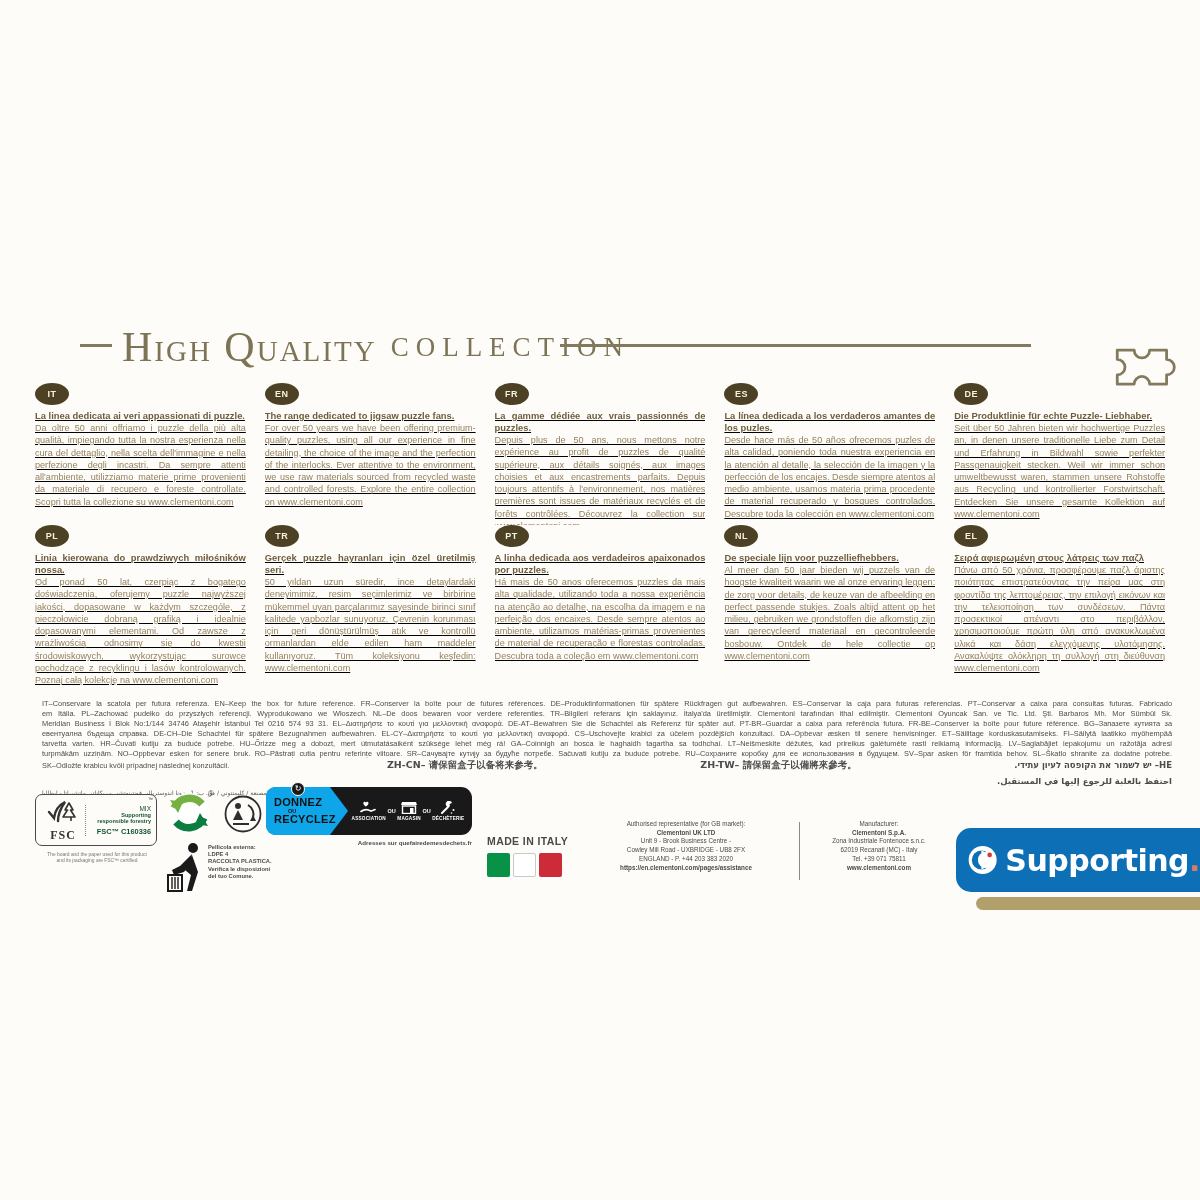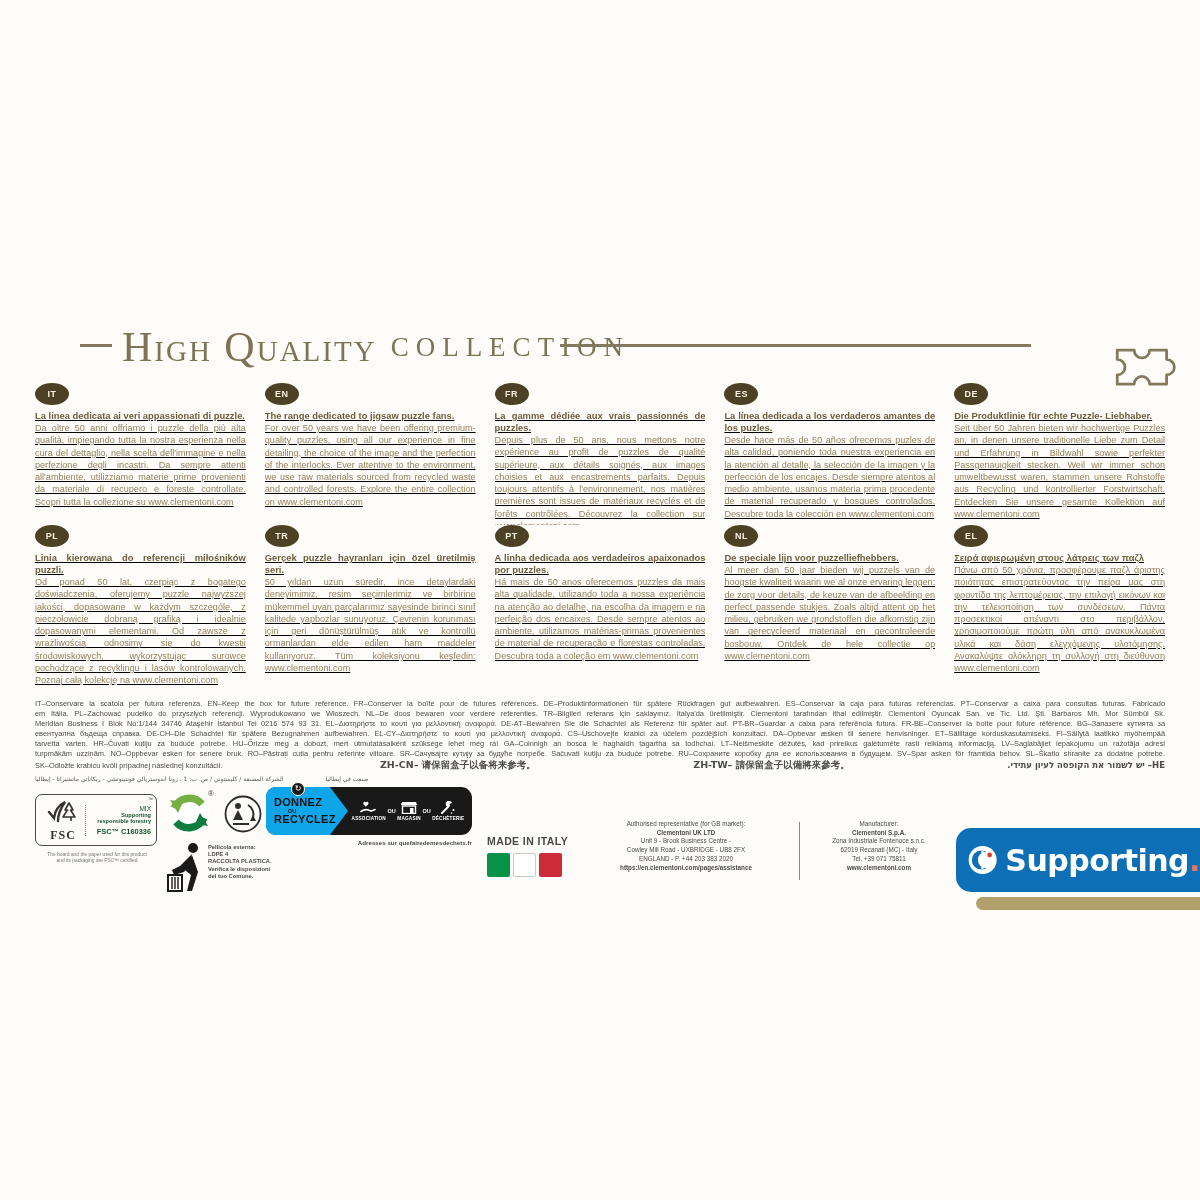--- a/index.html
+++ b/index.html
@@ -21,21 +21,21 @@
                display:grid; grid-template-columns:repeat(5, 1fr); grid-template-rows:142px 160px;
                column-gap:19px; }
   .lang-col { overflow:hidden;text-decoration:underline; }
   .lang-badge { display:inline-block; min-width:34px; height:22px; padding:0 7px; border-radius:50%;
                 background:#4c4124; color:#f6f0dd; font-size:9px; font-weight:bold; letter-spacing:.5px;
                 text-align:center; line-height:22px; margin-bottom:5px; }
   .lang-heading { font-size:9.4px; font-weight:bold; color:#6e5d3c; line-height:12px; text-align:justify; }
   .lang-body { font-size:9.1px; color:#94815f; line-height:12.3px; text-align:justify; }
 
   
-  .fine-print { position:absolute; top:699px; left:35px; width:1130px; color:#4c4c4c; }
+  .fine-print { position:absolute; top:699px; left:42px; width:1130px; color:#4c4c4c; }
   .fp-line { font-size:7.4px; line-height:9.9px; text-align:justify; text-align-last:justify; }
   .fp-row7 { display:flex; justify-content:space-between; align-items:baseline; margin-top:1px; }
   .fp-sk { font-size:7.4px; }
   .fp-zh { font-size:9.5px; font-weight:bold; font-family:"DejaVu Sans", sans-serif; }
   .fp-he { font-size:8.5px; font-weight:bold; direction:rtl; font-family:"DejaVu Sans", sans-serif; }
   .fp-ar-1 { margin-top:4px; text-align:right; direction:rtl; font-size:8.5px; font-weight:bold;
              font-family:"DejaVu Sans", sans-serif; }
   .fp-ar-2 { margin-top:3px; display:flex; flex-direction:row-reverse; justify-content:flex-start; gap:42px;
              direction:rtl; font-size:6px; color:#5a5a5a; font-family:"DejaVu Sans", sans-serif; }
 
@@ -140,21 +140,21 @@
       <div class="lang-heading">La línea dedicada a los verdaderos amantes de los puzles.</div>
       <div class="lang-body">Desde hace más de 50 años ofrecemos puzles de alta calidad, poniendo toda nuestra experiencia en la atención al detalle, la selección de la imagen y la perfección de los encajes. Desde siempre atentos al medio ambiente, usamos materia prima procedente de material recuperado y bosques controlados. Descubre toda la colección en www.clementoni.com</div>
     </div>
     <div class="lang-col">
       <div class="lang-badge">DE</div>
       <div class="lang-heading">Die Produktlinie für echte Puzzle- Liebhaber.</div>
       <div class="lang-body">Seit über 50 Jahren bieten wir hochwertige Puzzles an, in denen unsere traditionelle Liebe zum Detail und Erfahrung in Bildwahl sowie perfekter Passgenauigkeit stecken. Weil wir immer schon umweltbewusst waren, stammen unsere Rohstoffe aus Recycling und kontrollierter Forstwirtschaft. Entdecken Sie unsere gesamte Kollektion auf www.clementoni.com</div>
     </div>
     <div class="lang-col">
       <div class="lang-badge">PL</div>
-      <div class="lang-heading">Linia kierowana do referencji miłośników puzzli.</div>
+      <div class="lang-heading">Linia kierowana do prawdziwych miłośników nossa.</div>
       <div class="lang-body">Od ponad 50 lat, czerpiąc z bogatego doświadczenia, oferujemy puzzle najwyższej jakości, dopasowane w każdym szczególe, z pieczołowicie dobraną grafiką i idealnie dopasowanymi elementami. Od zawsze z wrażliwością odnosimy się do kwestii środowiskowych, wykorzystując surowce pochodzące z recyklingu i lasów kontrolowanych. Poznaj całą kolekcję na www.clementoni.com</div>
     </div>
     <div class="lang-col">
       <div class="lang-badge">TR</div>
       <div class="lang-heading">Gerçek puzzle hayranları için özel üretilmiş seri.</div>
       <div class="lang-body">50 yıldan uzun süredir, ince detaylardaki deneyimimiz, resim seçimlerimiz ve birbirine mükemmel uyan parçalarımız sayesinde birinci sınıf kalitede yapbozlar sunuyoruz. Çevrenin korunması için geri dönüştürülmüş atık ve kontrollü ormanlardan elde edilen ham maddeler kullanıyoruz. Tüm koleksiyonu keşfedin: www.clementoni.com</div>
     </div>
     <div class="lang-col">
       <div class="lang-badge">PT</div>
       <div class="lang-heading">A linha dedicada aos verdadeiros apaixonados por puzzles.</div>
@@ -178,20 +178,21 @@
     <div class="fp-line">Meridian Business İ Blok No:1/144 34746 Ataşehir İstanbul Tel 0216 574 93 31. EL–Διατηρήστε το κουτί για μελλοντική αναφορά. DE-AT–Bewahren Sie die Schachtel als Referenz für später auf. PT-BR–Guardar a caixa para referência futura. FR-BE–Conserver la boîte pour future référence. BG–Запазете кутията за</div>
     <div class="fp-line">евентуална бъдеща справка. DE-CH–Die Schachtel für spätere Bezugnahmen aufbewahren. EL-CY–Διατηρήστε το κουτί για μελλοντική αναφορά. CS–Uschovejte krabici za účelem pozdějších konzultací. DA–Opbevar æsken til senere henvisninger. ET–Säilitage korduskasutamiseks. FI–Säilytä laatikko myöhempää</div>
     <div class="fp-line">tarvetta varten. HR–Čuvati kutiju za buduće potrebe. HU–Őrizze meg a dobozt, mert útmutatásaiként szüksége lehet még rá! GA–Coinnigh an bosca le haghaidh tagartha sa todhchaí. LT–Neišmeskite dėžutės, kad prireikus galėtumėte rasti reikiamą informaciją. LV–Saglabājiet iepakojumu un ražotāja adresi</div>
     <div class="fp-line">turpmākām uzziņām. NO–Oppbevar esken for senere bruk. RO–Păstrați cutia pentru referințe viitoare. SR–Сачувајте кутију за будуће потребе. Sačuvati kutiju za buduće potrebe. RU–Сохраните коробку для ее использования в будущем. SV–Spar asken för framtida behov. SL–Škatlo shranite za dodatne potrebe.</div>
     <div class="fp-row7">
       <span class="fp-sk">SK–Odložte krabicu kvôli prípadnej následnej konzultácii.</span>
       <span class="fp-zh">ZH-CN– 请保留盒子以备将来参考。</span>
       <span class="fp-zh">ZH-TW– 請保留盒子以備將來參考。</span>
       <span class="fp-he">HE– יש לשמור את הקופסה לעיון עתידי.</span>
     </div>
+    <div class="fp-ar-1">احتفظ بالعلبة للرجوع إليها في المستقبل.</div>
     <div class="fp-ar-2">
       <span>الشركة المصنعة / كليمنتوني / ص. ب: 1 ، زونا اندوستريالي فونتينوتشي - ريكاناتي ماتشيراتا - إيطاليا</span>
       <span>صنعت في إيطاليا</span>
     </div>
   </div>
 
   <div class="footer">
 
     <div class="fsc-box">
       <span class="fsc-tm">™</span>

